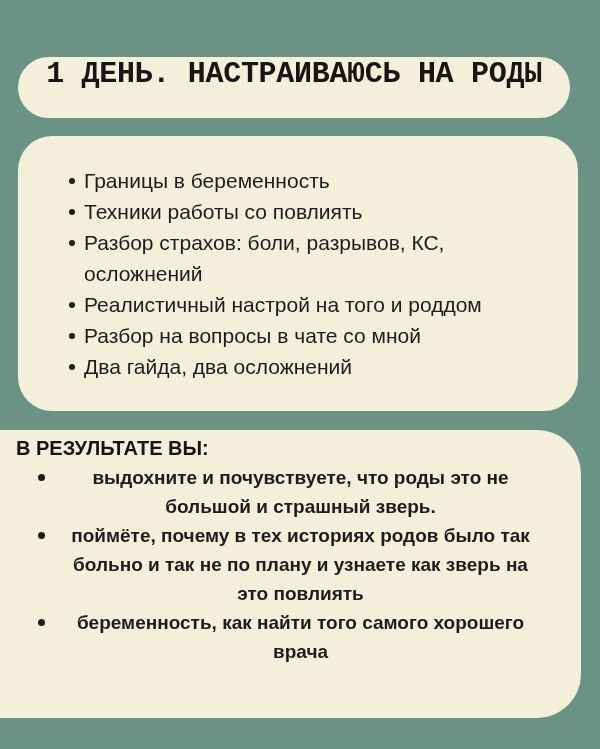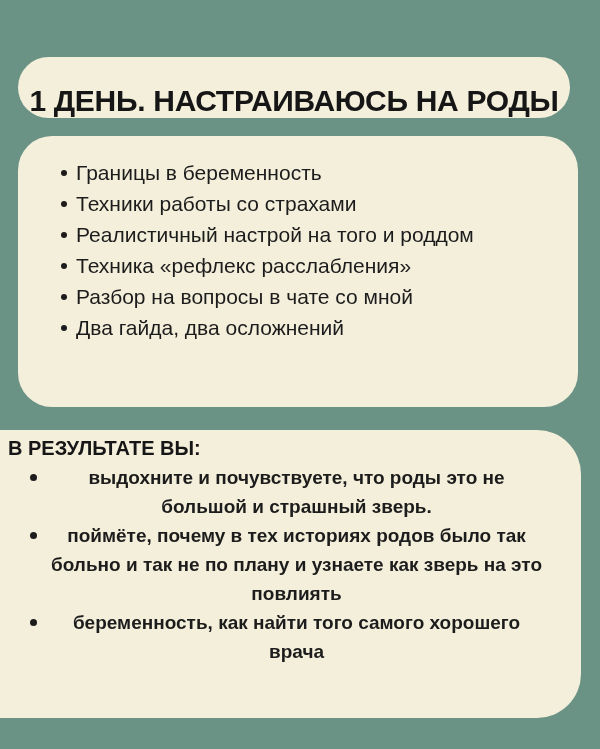--- a/index.html
+++ b/index.html
@@ -25,43 +25,44 @@
     position: absolute;
   }
   
   .header-card {
     left: 18px;
     top: 57px;
     width: 552px;
     height: 61px;
     border-radius: 31px;
     display: flex;
-    align-items: flex-end;
+    align-items: flex-start;
     justify-content: center;
+    font-family: Liberation Mono, monospace;
   }
   .header-card h1 {
     margin: 0;
     font-size: 30px;
     font-weight: bold;
     letter-spacing: -0.3px;
     white-space: nowrap;
     color: #161616;
   }
   
   .program-card {
     left: 18px;
     top: 136px;
     width: 560px;
     min-height: 271px;
     border-radius: 34px;
     padding: 13px 28px 13px 50px;
   }
   .program-card ul {
     list-style: none;
-    margin: 8px;
+    margin: 16px;
     padding: 0;
     font-size: 21px;
     line-height: 31px;
   }
   .program-card li {
     position: relative;
   }
   .program-card li::before {
     content: "";
     position: absolute;
@@ -72,21 +73,21 @@
     border-radius: 50%;
     background: #1c1c1c;
   }
   
   .results-card {
     left: 0;
     top: 430px;
     width: 581px;
     min-height: 288px;
     border-radius: 0 44px 44px 0;
-    padding: 4px 36px 8px 8px;
+    padding: 4px 36px 8px 16px;
   }
   .results-heading {
     font-size: 20px;
     line-height: 29px;
     font-weight: bold;
     color: #161616;
   }
   .results-card ul {
     list-style: none;
     margin: 0;
@@ -116,23 +117,23 @@
 
 <div class="page">
 
   <div class="card header-card">
     <h1>1 ДЕНЬ. НАСТРАИВАЮСЬ НА РОДЫ</h1>
   </div>
 
   <div class="card program-card">
     <ul>
         <li>Границы в беременность</li>
-        <li>Техники работы со страхами</li>
+        <li>Техники работы со повлиять</li>
+        <li>Разбор страхов: боли, разрывов, КС, осложнений</li>
         <li>Реалистичный настрой на того и роддом</li>
-        <li>Техника «рефлекс расслабления»</li>
         <li>Разбор на вопросы в чате со мной</li>
         <li>Два гайда, два осложнений</li>
       </ul>
   </div>
 
   <div class="card results-card">
     <div class="results-heading">В РЕЗУЛЬТАТЕ ВЫ:</div>
     <ul>
         <li>выдохните и почувствуете, что роды это не большой и страшный зверь.</li>
         <li>поймёте, почему в тех историях родов было так больно и так не по плану и узнаете как зверь на это повлиять</li>

